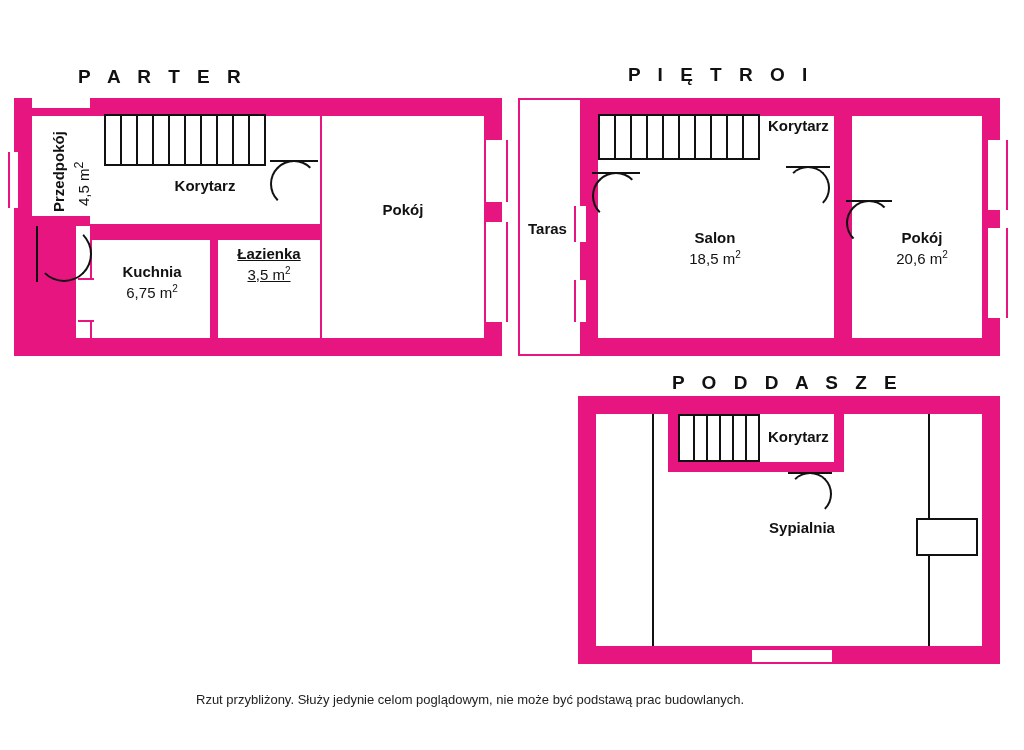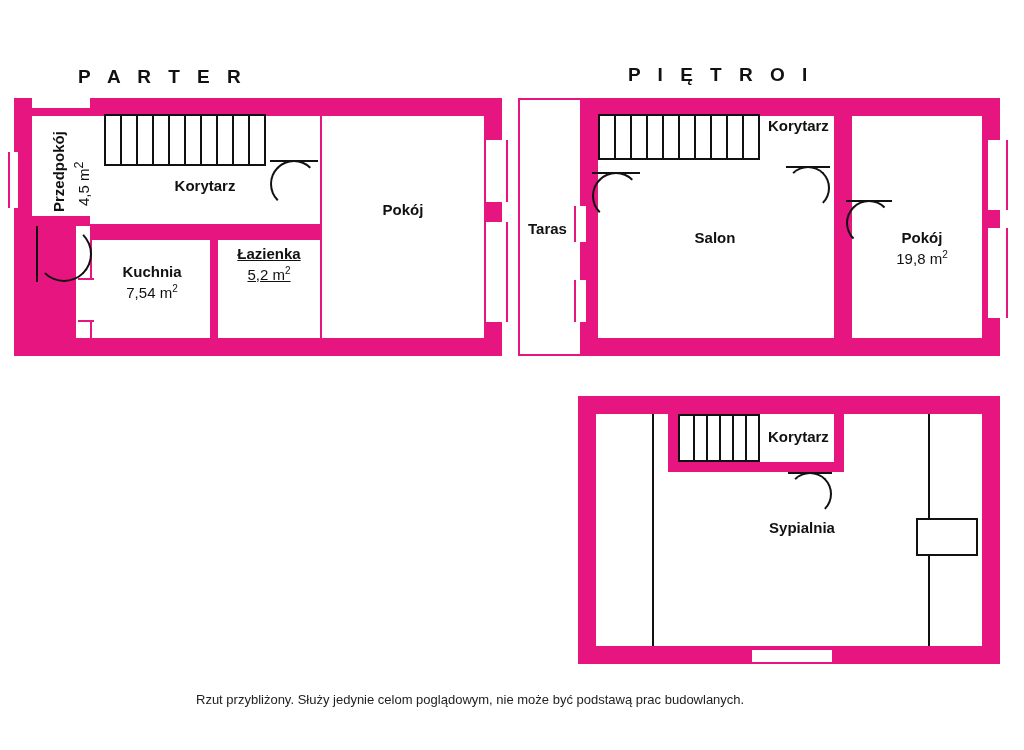--- a/index.html
+++ b/index.html
@@ -188,26 +188,26 @@
     <div class="label" style="left:105px; top:176px; width:200px;">
       <span>Korytarz</span>
     </div>
 
     <div class="label" style="left:310px; top:200px; width:186px;">
       <span>Pokój</span>
     </div>
 
     <div class="label" style="left:92px; top:262px; width:120px;">
       <span>Kuchnia</span>
-      <span class="area"><span>7,54 m</span><sup>2</sup></span>
+      <span class="area"><span>6,75 m</span><sup>2</sup></span>
     </div>
 
     <div class="label" style="left:214px; top:244px; width:110px;text-decoration:underline;">
       <span>Łazienka</span>
-      <span class="area"><span>5,2 m</span><sup>2</sup></span>
+      <span class="area"><span>3,5 m</span><sup>2</sup></span>
     </div>
   </div>
 
   <div class="floor-title" style="left:628px; top:64px;text-align:right;">P I Ę T R O   I</div>
 
   <div class="plan">
 
     <div class="wall" style="left:518px; top:98px; width:2px; height:258px;"></div>
     <div class="wall" style="left:518px; top:98px; width:62px; height:2px;"></div>
     <div class="wall" style="left:518px; top:354px; width:62px; height:2px;"></div>
@@ -242,28 +242,30 @@
     <div class="door-leaf" style="left:786px; top:166px; width:44px; height:2px;"></div>
 
     <div class="door-arc" style="left:846px; top:200px; width:46px; height:46px; border-color:#111111; border-bottom-color:transparent; border-right-color:transparent;"></div>
     <div class="door-leaf" style="left:846px; top:200px; width:46px; height:2px;"></div>
 
     <div class="label-inline" style="left:528px; top:220px;">Taras</div>
     <div class="label-inline" style="left:768px; top:117px;">Korytarz</div>
 
     <div class="label" style="left:640px; top:228px; width:150px;">
       <span>Salon</span>
+      <span class="area"><span>18,5 m</span><sup>2</sup></span>
     </div>
 
     <div class="label" style="left:862px; top:228px; width:120px;">
       <span>Pokój</span>
-      <span class="area"><span>19,8 m</span><sup>2</sup></span>
+      <span class="area"><span>20,6 m</span><sup>2</sup></span>
     </div>
   </div>
 
+  <div class="floor-title" style="left:672px; top:372px;">P O D D A S Z E</div>
 
   <div class="plan">
     <div class="wall" style="left:578px; top:396px; width:422px; height:268px;"></div>
     <div class="interior" style="left:596px; top:414px; width:386px; height:232px;"></div>
 
     <div class="wall" style="left:668px; top:414px; width:176px; height:58px;"></div>
     <div class="interior" style="left:678px; top:414px; width:156px; height:48px;"></div>
 
     <div class="stairs" style="left:678px; top:414px; width:82px; height:48px; border:2px solid #111111;">
       <div class="step" style="left:13px;"></div>

